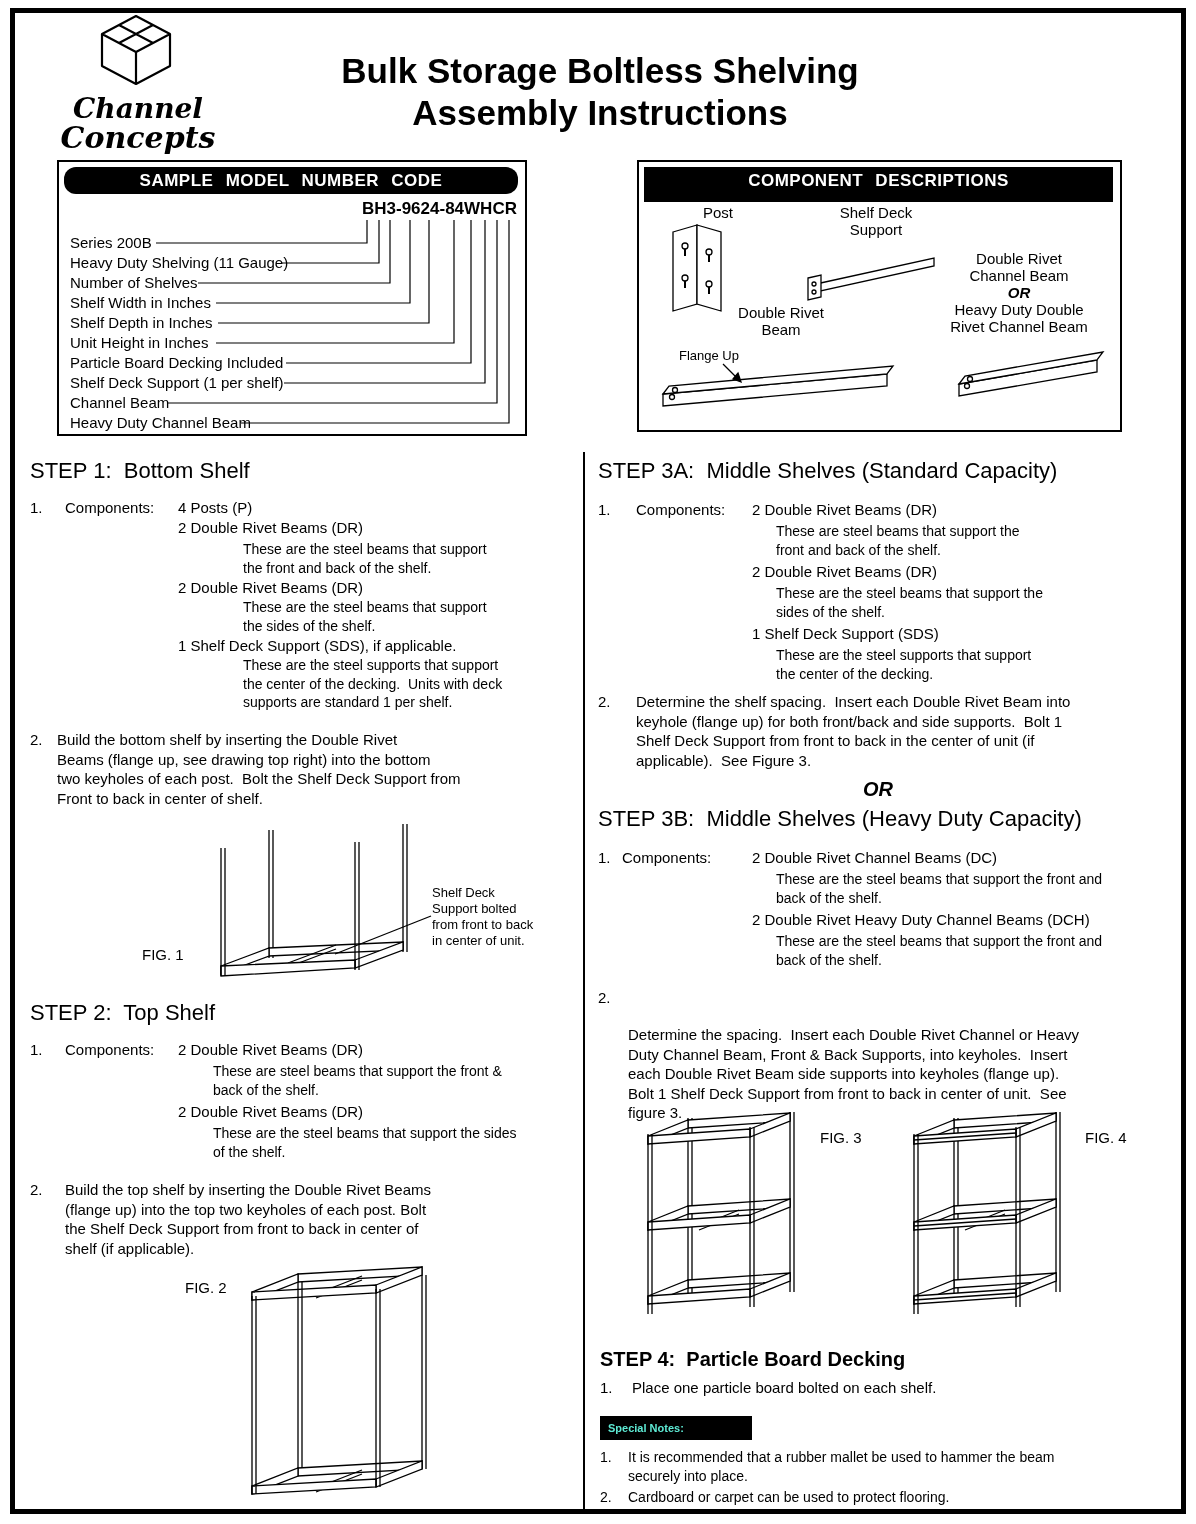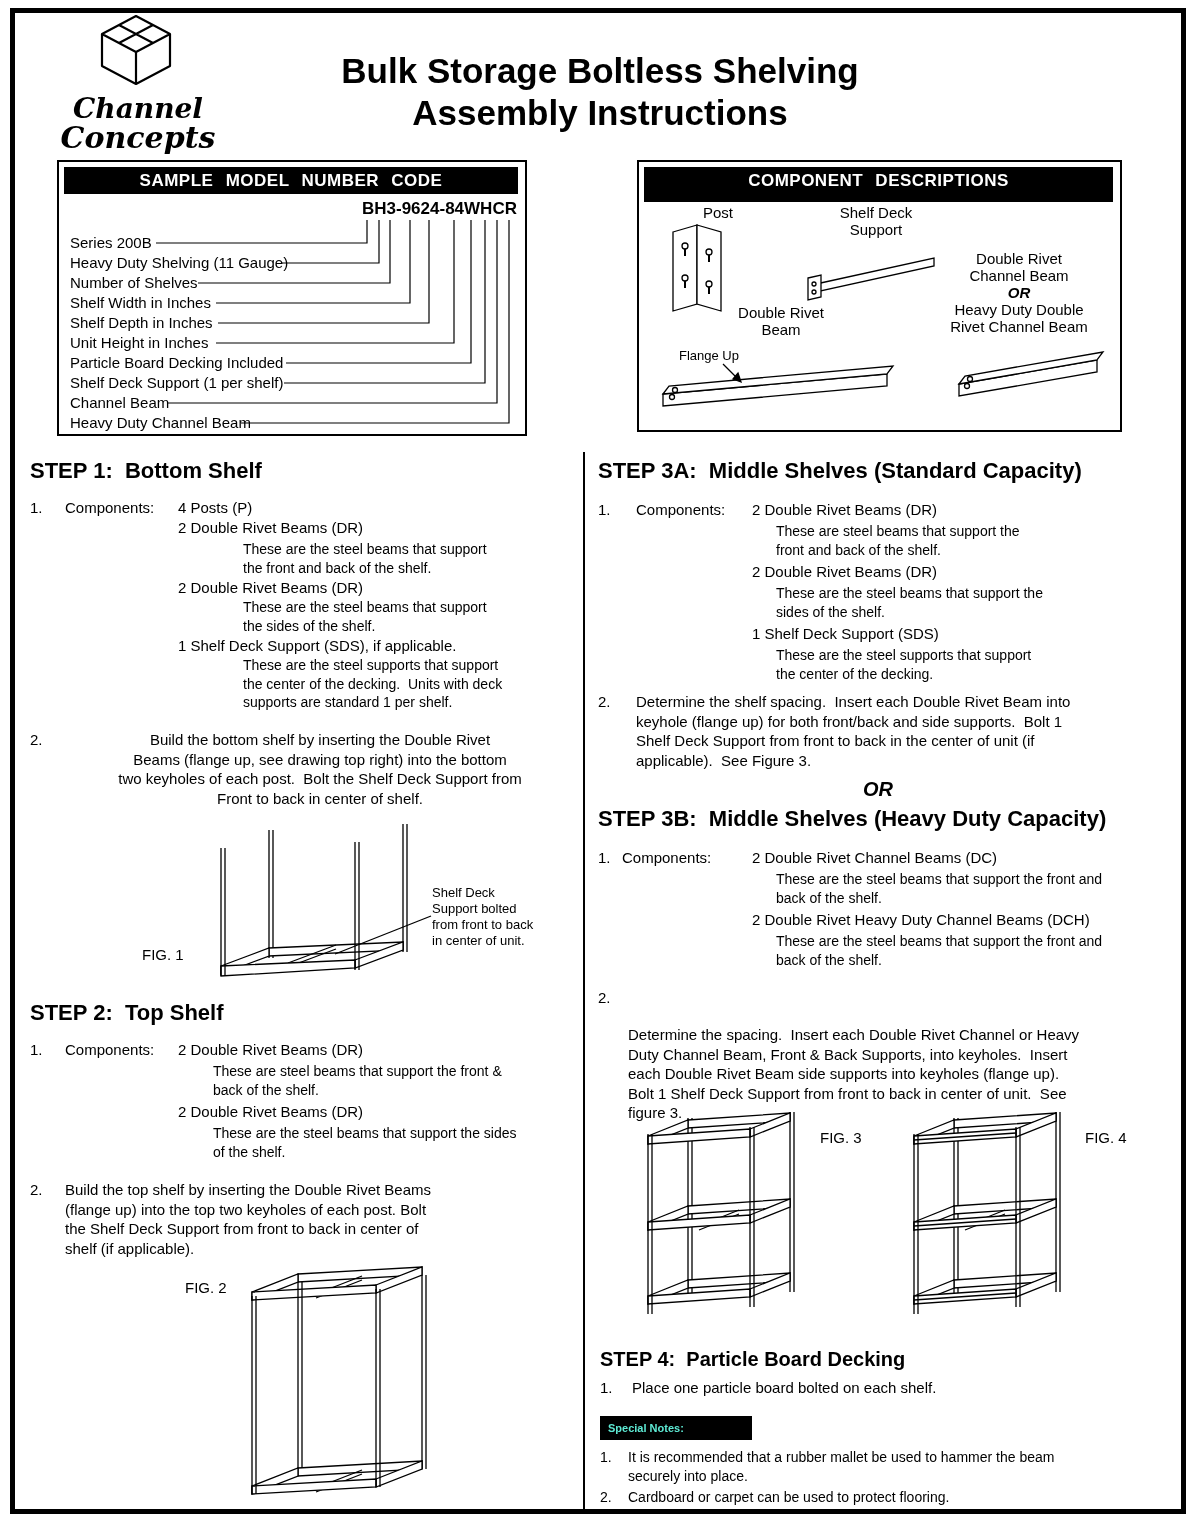--- a/index.html
+++ b/index.html
@@ -7,21 +7,21 @@
   body {
     width:1196px; height:1524px; position:relative;
     font-family:"Liberation Sans", sans-serif; color:#000;
     overflow:hidden;
   }
   .abs { position:absolute; }
   .pre { white-space:pre-wrap; }
   .t15 { font-size:15px; line-height:19.5px; }
   .t14 { font-size:14px; line-height:18.5px; }
   .t13 { font-size:13px; line-height:16px; }
-  .step-h { font-size:22px; font-weight:700; white-space:pre-wrap; }
+  .step-h { font-size:22px; font-weight:400; white-space:pre-wrap; }
   .step-h-sm { font-size:20px; font-weight:700; white-space:pre-wrap; }
   .bar {
     background:#000; color:#fff; font-weight:700;
     font-size:17px; text-align:center; line-height:27px;
     letter-spacing:0.5px; word-spacing:7px;
   }
   .box { border:2px solid #000; background:#fff; }
   .title-line { font-size:35px; font-weight:700; line-height:42px; text-align:center; white-space:pre-wrap; }
   .logo-text { font-family:"DejaVu Serif", serif; font-style:italic; font-weight:700; text-align:center; }
   svg { display:block; }
@@ -49,21 +49,21 @@
     </g>
   </svg>
   <div class="abs logo-text" style="left:0; top:82px; width:180px; font-size:28px;">Channel</div>
   <div class="abs logo-text" style="left:0; top:110px; width:180px; font-size:30px;">Concepts</div>
 </div>
 
 <div class="abs title-line" style="left:200px; top:50px; width:800px;">Bulk Storage Boltless Shelving</div>
 <div class="abs title-line" style="left:200px; top:92px; width:800px;">Assembly Instructions</div>
 
 <div class="abs box" style="left:57px; top:160px; width:470px; height:276px;">
-  <div class="abs bar" style="left:5px; top:5px; width:454px; height:27px;">SAMPLE MODEL NUMBER CODE</div>
+  <div class="abs bar" style="left:5px; top:5px; width:454px; height:27px;border-radius:12px;">SAMPLE MODEL NUMBER CODE</div>
   <svg class="abs" style="left:5px; top:34px;" width="456" height="238">
     <text x="298" y="18" font-size="17" font-weight="bold">BH3-9624-84WHCR</text>
     <g stroke="#000" stroke-width="1.2" fill="none">
       <polyline points="92,47 303,47 303,24"></polyline>
       <polyline points="218,67 315,67 315,24"></polyline>
       <polyline points="134,87 326,87 326,24"></polyline>
       <polyline points="152,107 346,107 346,24"></polyline>
       <polyline points="154,127 365,127 365,24"></polyline>
       <polyline points="152,147 390,147 390,24"></polyline>
       <polyline points="222,167 407,167 407,24"></polyline>
@@ -151,21 +151,21 @@
 the front and back of the shelf.</div>
 <div class="abs t15 pre" style="left:178px; top:578px;">2 Double Rivet Beams (DR)</div>
 <div class="abs t14 pre" style="left:243px; top:598px;">These are the steel beams that support
 the sides of the shelf.</div>
 <div class="abs t15 pre" style="left:178px; top:636px;">1 Shelf Deck Support (SDS), if applicable.</div>
 <div class="abs t14 pre" style="left:243px; top:656px;">These are the steel supports that support
 the center of the decking.  Units with deck
 supports are standard 1 per shelf.</div>
 
 <div class="abs t15 pre" style="left:30px; top:730px;">2.</div>
-<div class="abs t15 pre" style="left:65px; top:730px; width:510px;text-align:center;">Build the bottom shelf by inserting the Double Rivet
+<div class="abs t15 pre" style="left:57px; top:730px; width:510px;">Build the bottom shelf by inserting the Double Rivet
 Beams (flange up, see drawing top right) into the bottom
 two keyholes of each post.  Bolt the Shelf Deck Support from
 Front to back in center of shelf.</div>
 
 <svg class="abs" style="left:185px; top:820px;" width="250" height="168">
   <g stroke="#000" stroke-width="1.3" fill="none">
     <path d="M84,10 V138 M88,10 V138"></path>
     <path d="M218,4 V132 M222,4 V132"></path>
     <polygon points="84,128 218,122 218,130 84,136" fill="#fff"></polygon>
     <polygon points="36,146 84,128 84,136 36,154" fill="#fff"></polygon>

